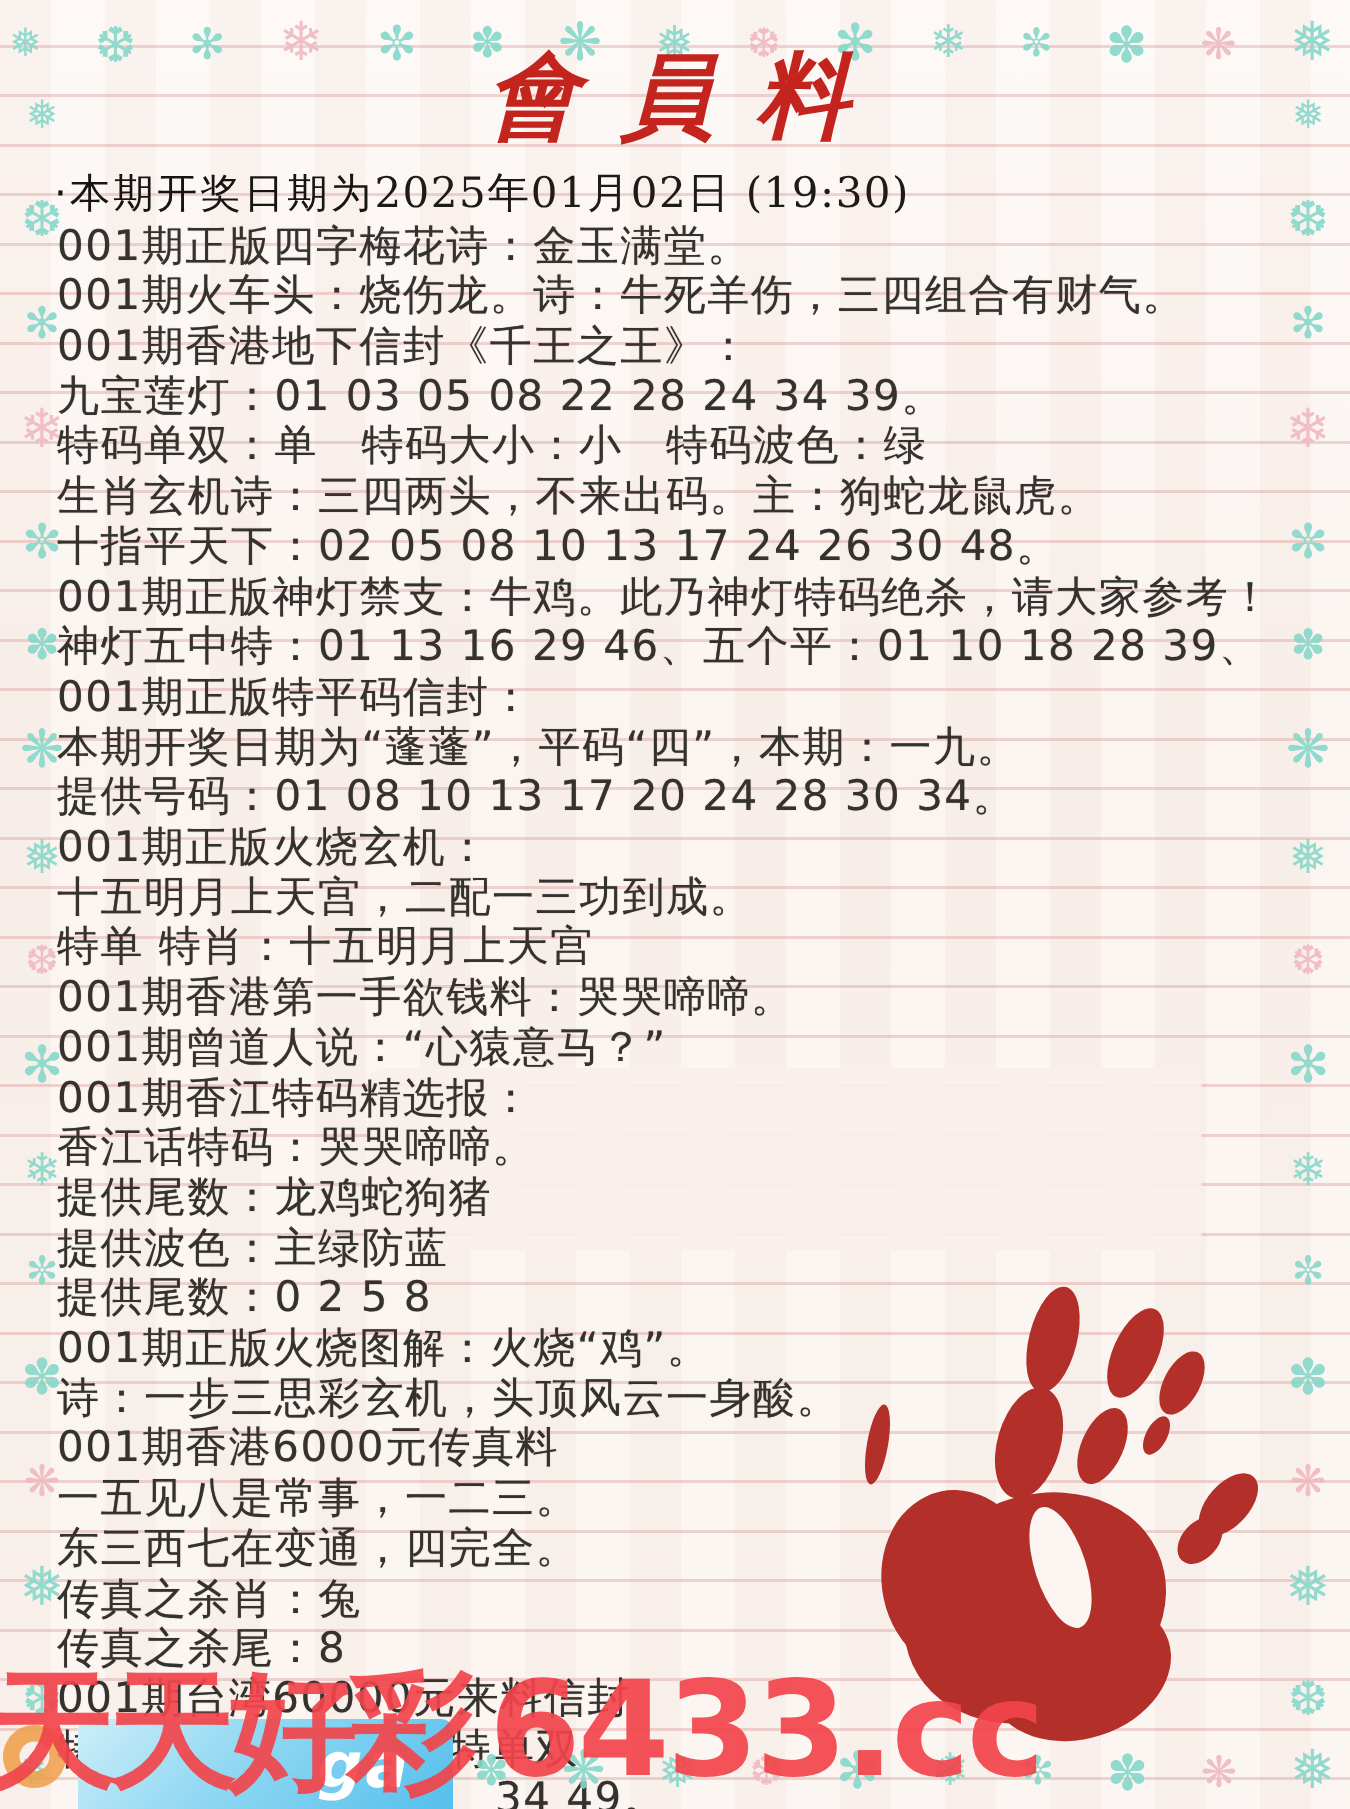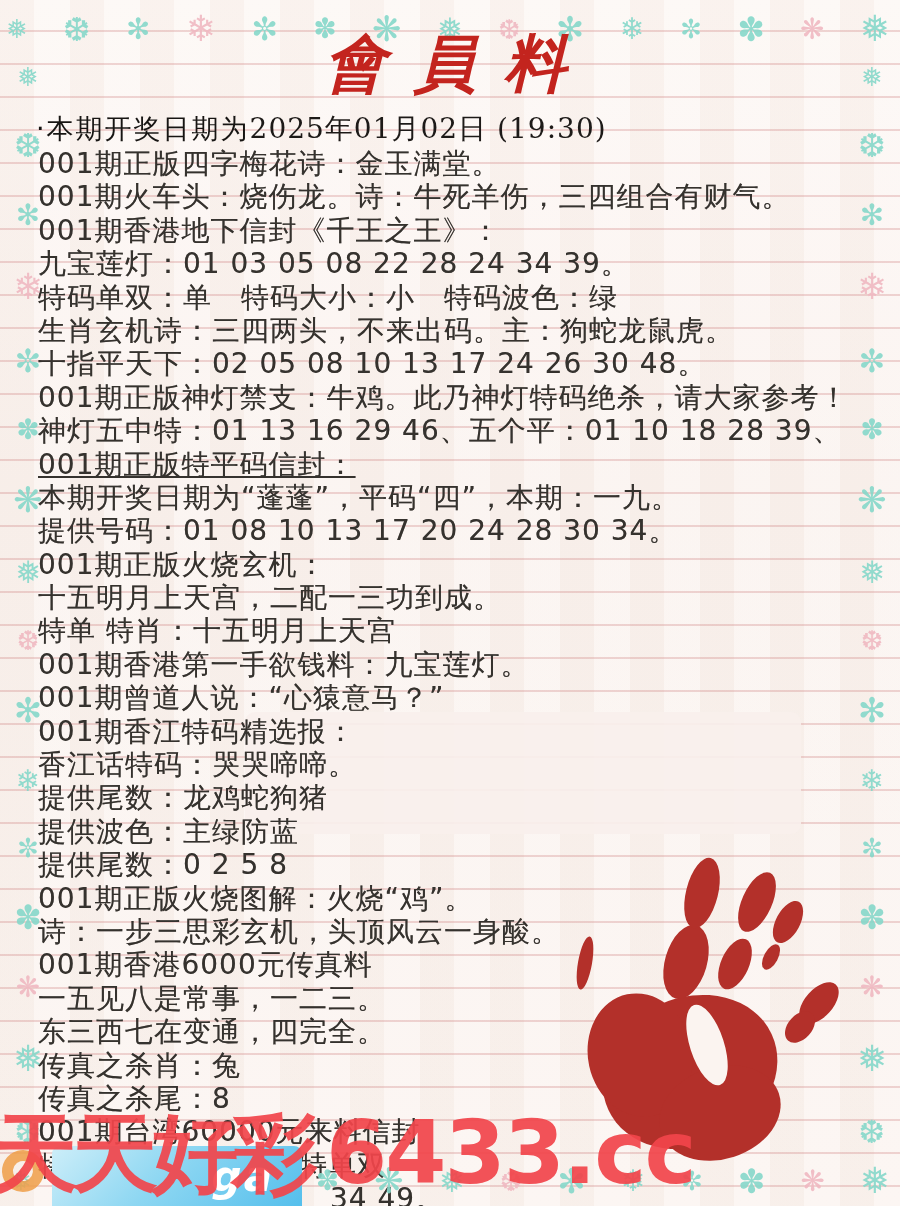--- a/index.html
+++ b/index.html
@@ -159,27 +159,27 @@
   <div class="lines" id="lines">
       <div class="hand-line" style="color: rgb(53, 50, 46);">001期正版四字梅花诗：金玉满堂。</div>
       <div class="hand-line" style="color: rgb(53, 50, 46);">001期火车头：烧伤龙。诗：牛死羊伤，三四组合有财气。</div>
       <div class="hand-line" style="color: rgb(53, 50, 46);">001期香港地下信封《千王之王》：</div>
       <div class="hand-line" style="color: rgb(53, 50, 46);">九宝莲灯：01 03 05 08 22 28 24 34 39。</div>
       <div class="hand-line" style="color: rgb(53, 50, 46); font-family: Liberation Serif, serif;">特码单双：单　特码大小：小　特码波色：绿</div>
       <div class="hand-line" style="color: rgb(53, 50, 46);">生肖玄机诗：三四两头，不来出码。主：狗蛇龙鼠虎。</div>
       <div class="hand-line" style="color: rgb(53, 50, 46);">十指平天下：02 05 08 10 13 17 24 26 30 48。</div>
       <div class="hand-line" style="color: rgb(53, 50, 46);">001期正版神灯禁支：牛鸡。此乃神灯特码绝杀，请大家参考！</div>
       <div class="hand-line" style="color: rgb(53, 50, 46);">神灯五中特：01 13 16 29 46、五个平：01 10 18 28 39、</div>
-      <div class="hand-line" style="color: rgb(53, 50, 46); text-decoration: underline;">001期正版特平码信封：</div>
+      <div class="hand-line" style="color: rgb(53, 50, 46);">001期正版特平码信封：</div>
       <div class="hand-line" style="color: rgb(53, 50, 46);">本期开奖日期为“蓬蓬”，平码“四”，本期：一九。</div>
       <div class="hand-line" style="color: rgb(53, 50, 46);">提供号码：01 08 10 13 17 20 24 28 30 34。</div>
       <div class="hand-line" style="color: rgb(53, 50, 46);">001期正版火烧玄机：</div>
       <div class="hand-line" style="color: rgb(53, 50, 46);">十五明月上天宫，二配一三功到成。</div>
       <div class="hand-line" style="color: rgb(53, 50, 46);">特单 特肖：十五明月上天宫</div>
-      <div class="hand-line" style="color: rgb(53, 50, 46);">001期香港第一手欲钱料：九宝莲灯。</div>
+      <div class="hand-line" style="color: rgb(53, 50, 46);">001期香港第一手欲钱料：哭哭啼啼。</div>
       <div class="hand-line" style="color: rgb(53, 50, 46);">001期曾道人说：“心猿意马？”</div>
       <div class="hand-line" style="color: rgb(53, 50, 46);">001期香江特码精选报：</div>
       <div class="hand-line" style="color: rgb(53, 50, 46);">香江话特码：哭哭啼啼。</div>
       <div class="hand-line" style="color: rgb(53, 50, 46);">提供尾数：龙鸡蛇狗猪</div>
       <div class="hand-line" style="color: rgb(53, 50, 46);">提供波色：主绿防蓝</div>
       <div class="hand-line" style="color: rgb(53, 50, 46);">提供尾数：0 2 5 8</div>
       <div class="hand-line" style="color: rgb(53, 50, 46);">001期正版火烧图解：火烧“鸡”。</div>
       <div class="hand-line" style="color: rgb(53, 50, 46);">诗：一步三思彩玄机，头顶风云一身酸。</div>
       <div class="hand-line" style="color: rgb(53, 50, 46);">001期香港6000元传真料</div>
       <div class="hand-line" style="color: rgb(53, 50, 46);">一五见八是常事，一二三。</div>

